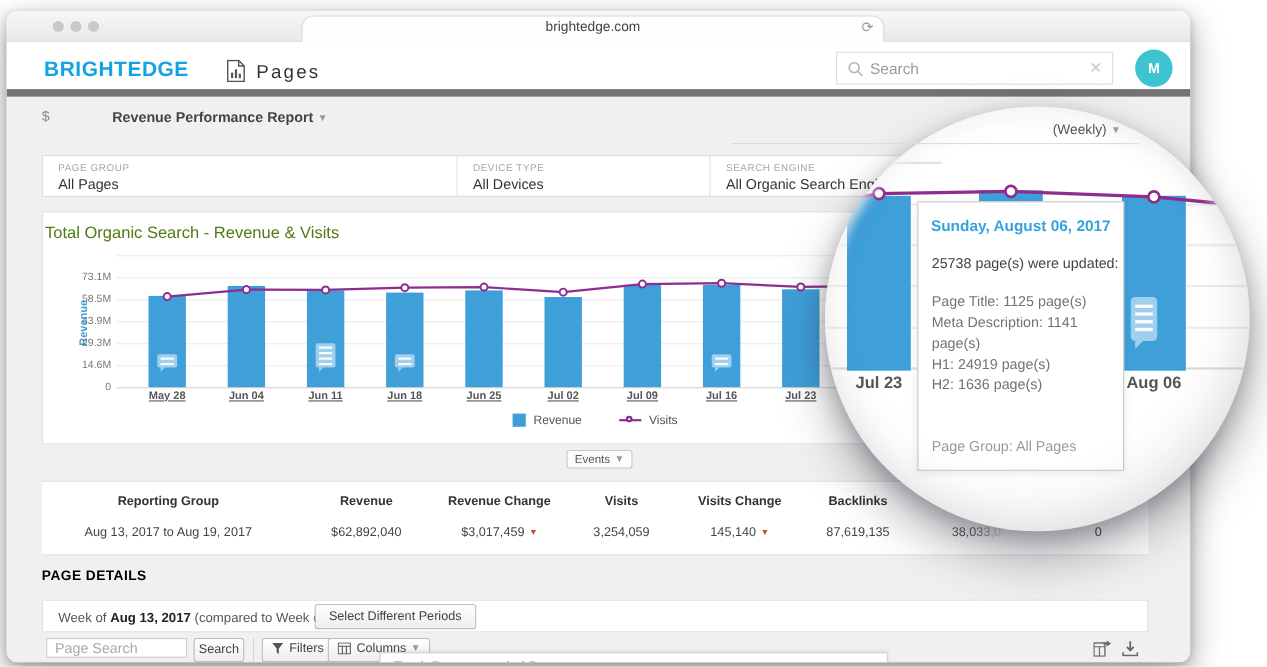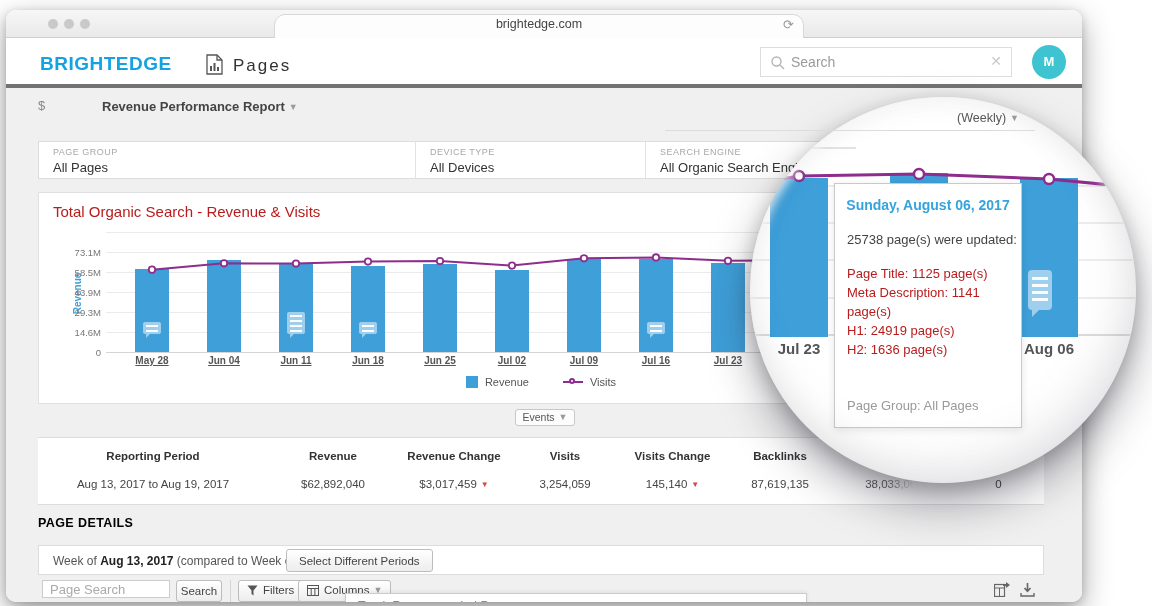--- a/index.html
+++ b/index.html
@@ -14,21 +14,21 @@
 
   .chrome { position:absolute; left:0; top:0; right:0; height:28px;
             background:linear-gradient(#f7f7f7,#e9e9e9); border-bottom:1px solid #cfcfcf; }
   .dot { position:absolute; top:9px; width:10px; height:10px; border-radius:50%; background:#c9c9c9; }
   .urlbar { position:absolute; left:268px; top:4px; width:530px; height:36px;
             background:#fdfdfd; border:1px solid #d8d8d8; border-radius:11px; }
   .url { display:block; line-height:18px; text-align:center; font-size:12.5px; color:#444; }
   .refresh { position:absolute; right:9px; top:1px; line-height:18px; color:#9a9a9a; font-size:13px; }
 
   .appheader { position:absolute; top:28px; left:0; right:0; height:50px; background:#fff;
-               border-bottom:4px solid #737373; }
+               border-bottom:7px solid #737373; }
   .logo { position:absolute; left:34px; top:15px; font-size:19px; font-weight:bold;
           color:#14a3e1; letter-spacing:.5px; }
   .pages-ic { position:absolute; left:200px; top:16px; }
   .pagetitle { position:absolute; left:227px; top:18px; font-size:17px; color:#333; letter-spacing:2px; }
   .searchbox { position:absolute; left:754px; top:9px; width:252px; height:30px;
                border:1px solid #ddd; background:#fff; }
   .searchbox input { position:absolute; left:30px; top:1px; width:185px; height:26px; border:0;
                      outline:none; font-size:14px; color:#444; font-family:inherit; background:transparent; }
   .searchbox input::placeholder { color:#9b9b9b; }
   .mag-ic { position:absolute; left:9px; top:7px; }
@@ -46,21 +46,21 @@
   
   .filterbar { position:absolute; left:32px; top:53px; width:1006px; height:38px; background:#fff;
                border:1px solid #ddd; }
   .fcell { position:absolute; top:0; bottom:0; border-right:1px solid #e2e2e2; }
   .flabel { position:absolute; left:14px; top:5px; font-size:9px; color:#a8a8a8; letter-spacing:.5px; }
   .fvalue { position:absolute; left:14px; top:18px; font-size:13px; color:#333; }
 
   
   .chartcard { position:absolute; left:32px; top:104px; width:1006px; height:212px; background:#fff;
                border:1px solid #e0e0e0; }
-  .charttitle { position:absolute; left:14px; top:10px; font-size:15px; color:#b91c1c; }
+  .charttitle { position:absolute; left:2px; top:10px; font-size:15px; color:#4d7c0f; }
   .gridline { position:absolute; left:67px; width:925px; height:1px; background:#ebebeb; }
   .axisline { background:#d5d5d5; }
   .ytick { position:absolute; width:44px; text-align:right; font-size:9.5px; color:#777;
            transform:translateY(-50%); left:18px; }
   .ylabel { position:absolute; left:8px; top:95px; font-size:10px; font-weight:bold;
             transform:rotate(-90deg); transform-origin:center; width:60px; text-align:center; }
   .bar { position:absolute; width:34px; }
   .xlabel { position:absolute; width:64px; text-align:center; top:162px; font-size:10px;
             color:#555; font-weight:bold;text-decoration:underline; }
   .ann { position:absolute; width:18px; border-radius:2px; background:rgba(255,255,255,.5); }
@@ -131,21 +131,21 @@
           background:rgba(255,255,255,.5); }
   .mann i { position:absolute; left:4px; right:4px; height:3px; background:rgba(255,255,255,.95); }
   .mann .tail { position:absolute; left:4px; bottom:-7px; width:0; height:0; background:none;
                 border-left:7px solid rgba(255,255,255,.5); border-bottom:7px solid transparent; }
   .mxlabel { position:absolute; top:243px; width:60px; text-align:center; font-size:15px;
              color:#555; font-weight:bold; }
   .mtooltip { position:absolute; left:84px; top:86px; width:188px; height:245px; background:#fff;
               border:1px solid #c9c9c9; box-shadow:0 2px 8px rgba(0,0,0,.10); z-index:4; }
   .tt-title { margin-top:13px; text-align:center; font-size:14px; font-weight:bold; }
   .tt-sum { margin:19px 0 0 12px; font-size:13px; color:#444; }
-  .tt-items { margin:17px 0 0 12px; font-size:13px; color:#b91c1c; line-height:19px; }
+  .tt-items { margin:17px 0 0 12px; font-size:13px; color:#737373; line-height:19px; }
   .tt-footer { position:absolute; left:12px; top:214px; font-size:13px; color:#9a9a9a; }
 
   
   .overtop { position:absolute; z-index:60; }
   .freq { font-size:12.5px; color:#555; }
   .freq-line { position:absolute; left:665px; top:130px; width:370px; height:1px; background:#dcdcdc; z-index:60; }
 </style>
 <style>.down::after{color:#d64541;}</style></head>
 <body>
 
@@ -293,21 +293,21 @@
             </span>
           <span>Visits</span>
         </div>
       </div>
     </div>
 
     <div class="eventsbtn"><span>Events</span><span class="caret">▼</span></div>
 
     <div class="sumtable">
       <div class="srow shead" id="sum-head-row">
-          <div class="scell" style="width: 230px;">Reporting Period</div>
+          <div class="scell" style="width: 230px;">Reporting Group</div>
           <div class="scell" style="width: 130px;">Revenue</div>
           <div class="scell" style="width: 112px;">Revenue Change</div>
           <div class="scell" style="width: 110px;">Visits</div>
           <div class="scell" style="width: 105px;">Visits Change</div>
           <div class="scell" style="width: 110px;">Backlinks</div>
           <div class="scell" style="width: 118px;"></div>
           <div class="scell" style="width: 91px;"></div>
         </div>
       <div class="srow svals" id="sum-val-row">
           <div class="scell" style="width: 230px;"><span>Aug 13, 2017 to Aug 19, 2017</span></div>

